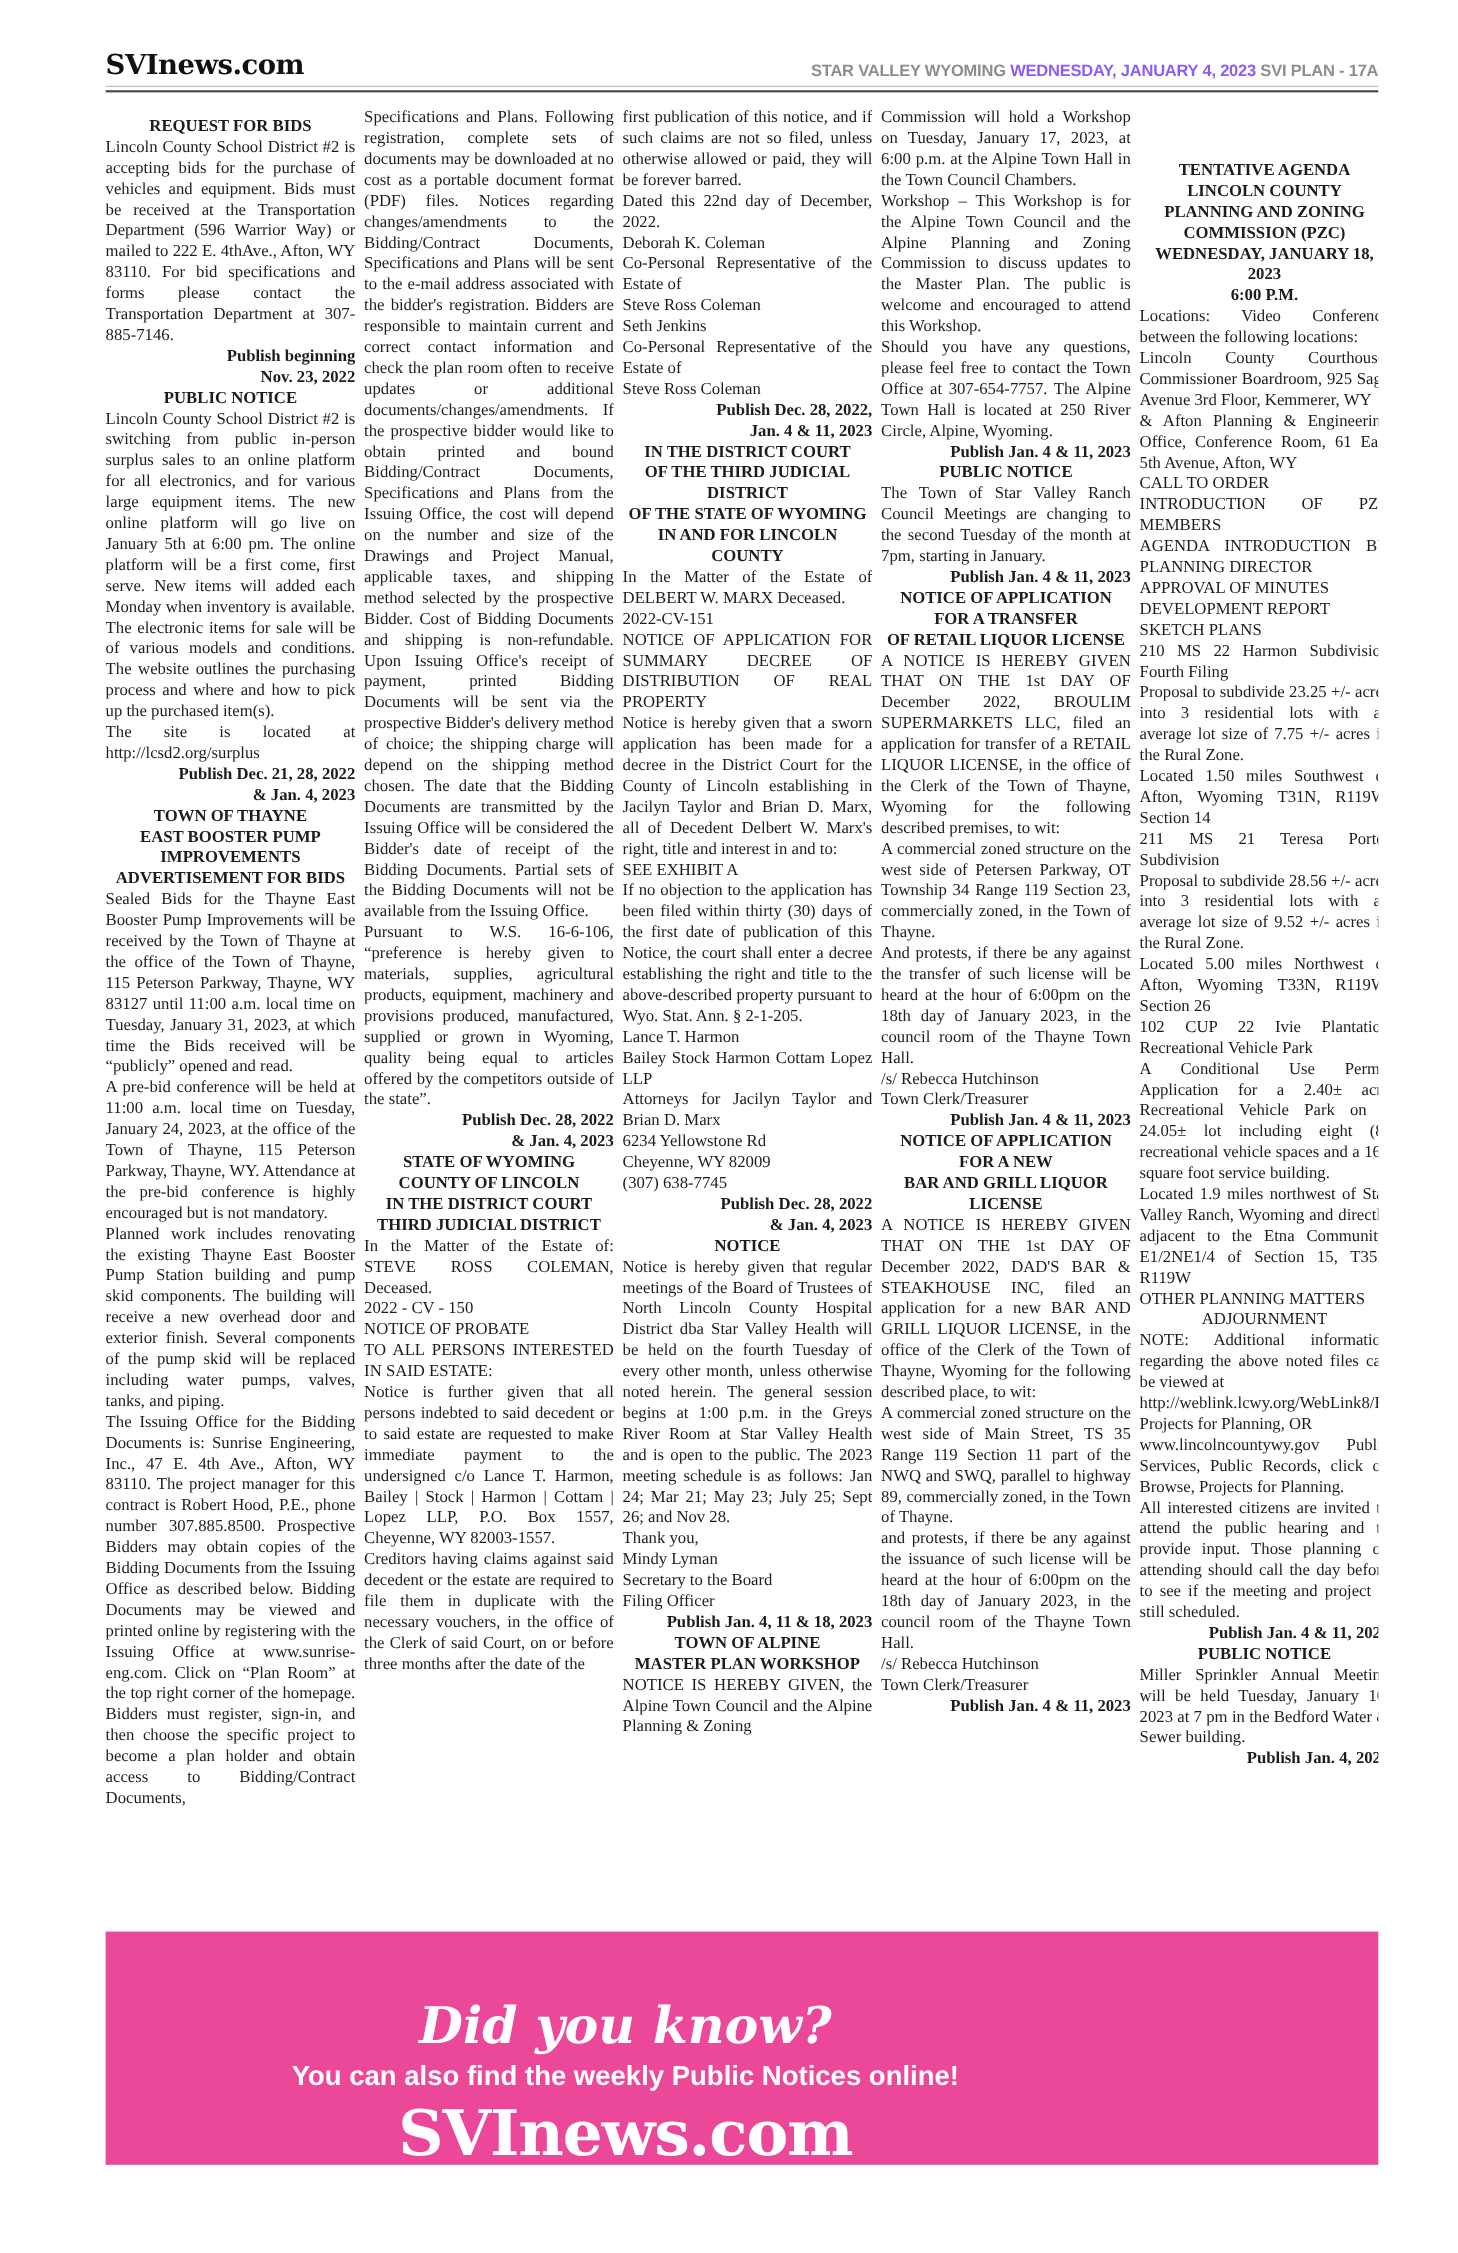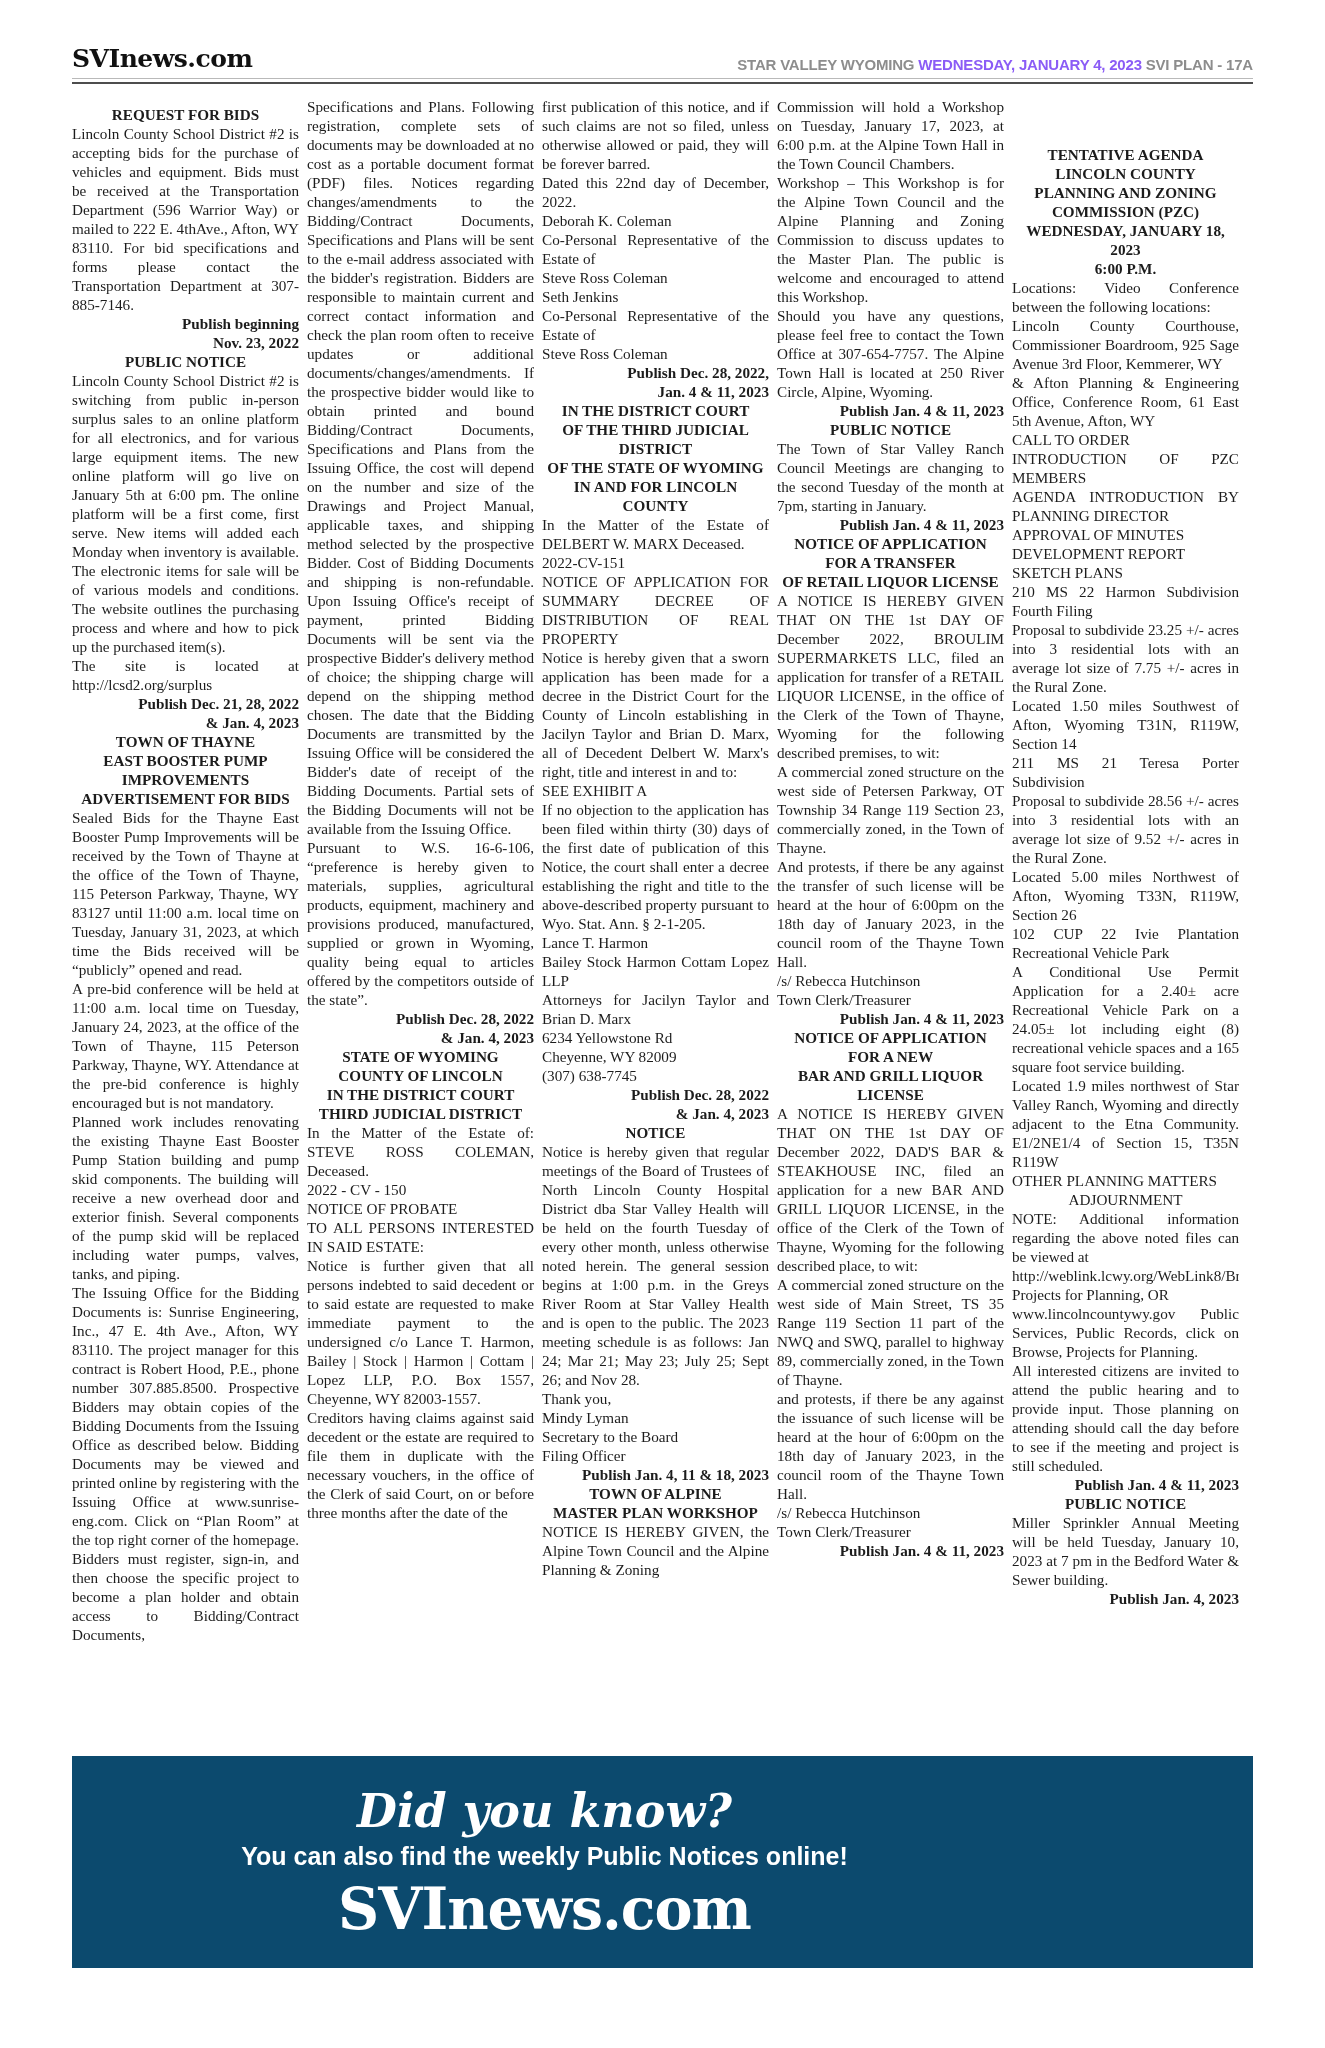--- a/index.html
+++ b/index.html
@@ -1,21 +1,21 @@
 <!DOCTYPE html>
 <html><head>
 <meta charset="utf-8">
 <style>
   html,body { margin:0; padding:0; }
   body {
     width:1325px; height:2048px; background:#ffffff;
     font-family:"Liberation Serif", serif; color:#1c1c1c;
     -webkit-font-smoothing:antialiased;
   }
-  .page { padding:0 72px; }
+  .page { padding:0 72px;margin-left:24px; }
   .header {
     display:flex; justify-content:space-between; align-items:flex-end;
     padding-top:44px; padding-bottom:5px;
   }
   .masthead {
     font-family:"DejaVu Serif", serif; font-weight:bold;
     font-size:25px; letter-spacing:-0.5px; color:#111;
   }
   .dateline {
     font-family:"Liberation Sans", sans-serif; font-size:15px;
@@ -29,22 +29,22 @@
   }
   .col { flex:0 0 227px; width:227px; overflow:hidden; font-size:15.2px; line-height:19px; }
   .col p { margin:0; }
   .b-h { font-weight:bold; text-align:center; white-space:pre-line; margin-top:27px; line-height:19px; }
   .col .b-h:first-child { margin-top:8px; }
   .col:nth-child(5) .b-h:first-child { margin-top:48px; }
   .b-p { text-align:justify; }
   .b-pub { font-weight:bold; text-align:right; white-space:pre-line; }
   .b-c { text-align:center; }
   .banner {
-    margin-top:24px; background:#0c4a6e; height:212px; color:#fff;
-    display:flex; flex-direction:column; justify-content:center;
+    margin-top:24px; background:#ec4899; height:212px; color:#fff;
+    display:flex; flex-direction:column; justify-content:flex-end;
   }
   .banner-inner { width:945px; text-align:center; }
   .banner-line1 {
     font-family:"DejaVu Serif", serif; font-style:italic; font-weight:bold;
     font-size:46px; line-height:1.05; margin:0;
   }
   .banner-line2 {
     font-family:"Liberation Sans", sans-serif; font-weight:bold;
     font-size:25px; line-height:1.1; margin:8px 0 0 0;
   }

